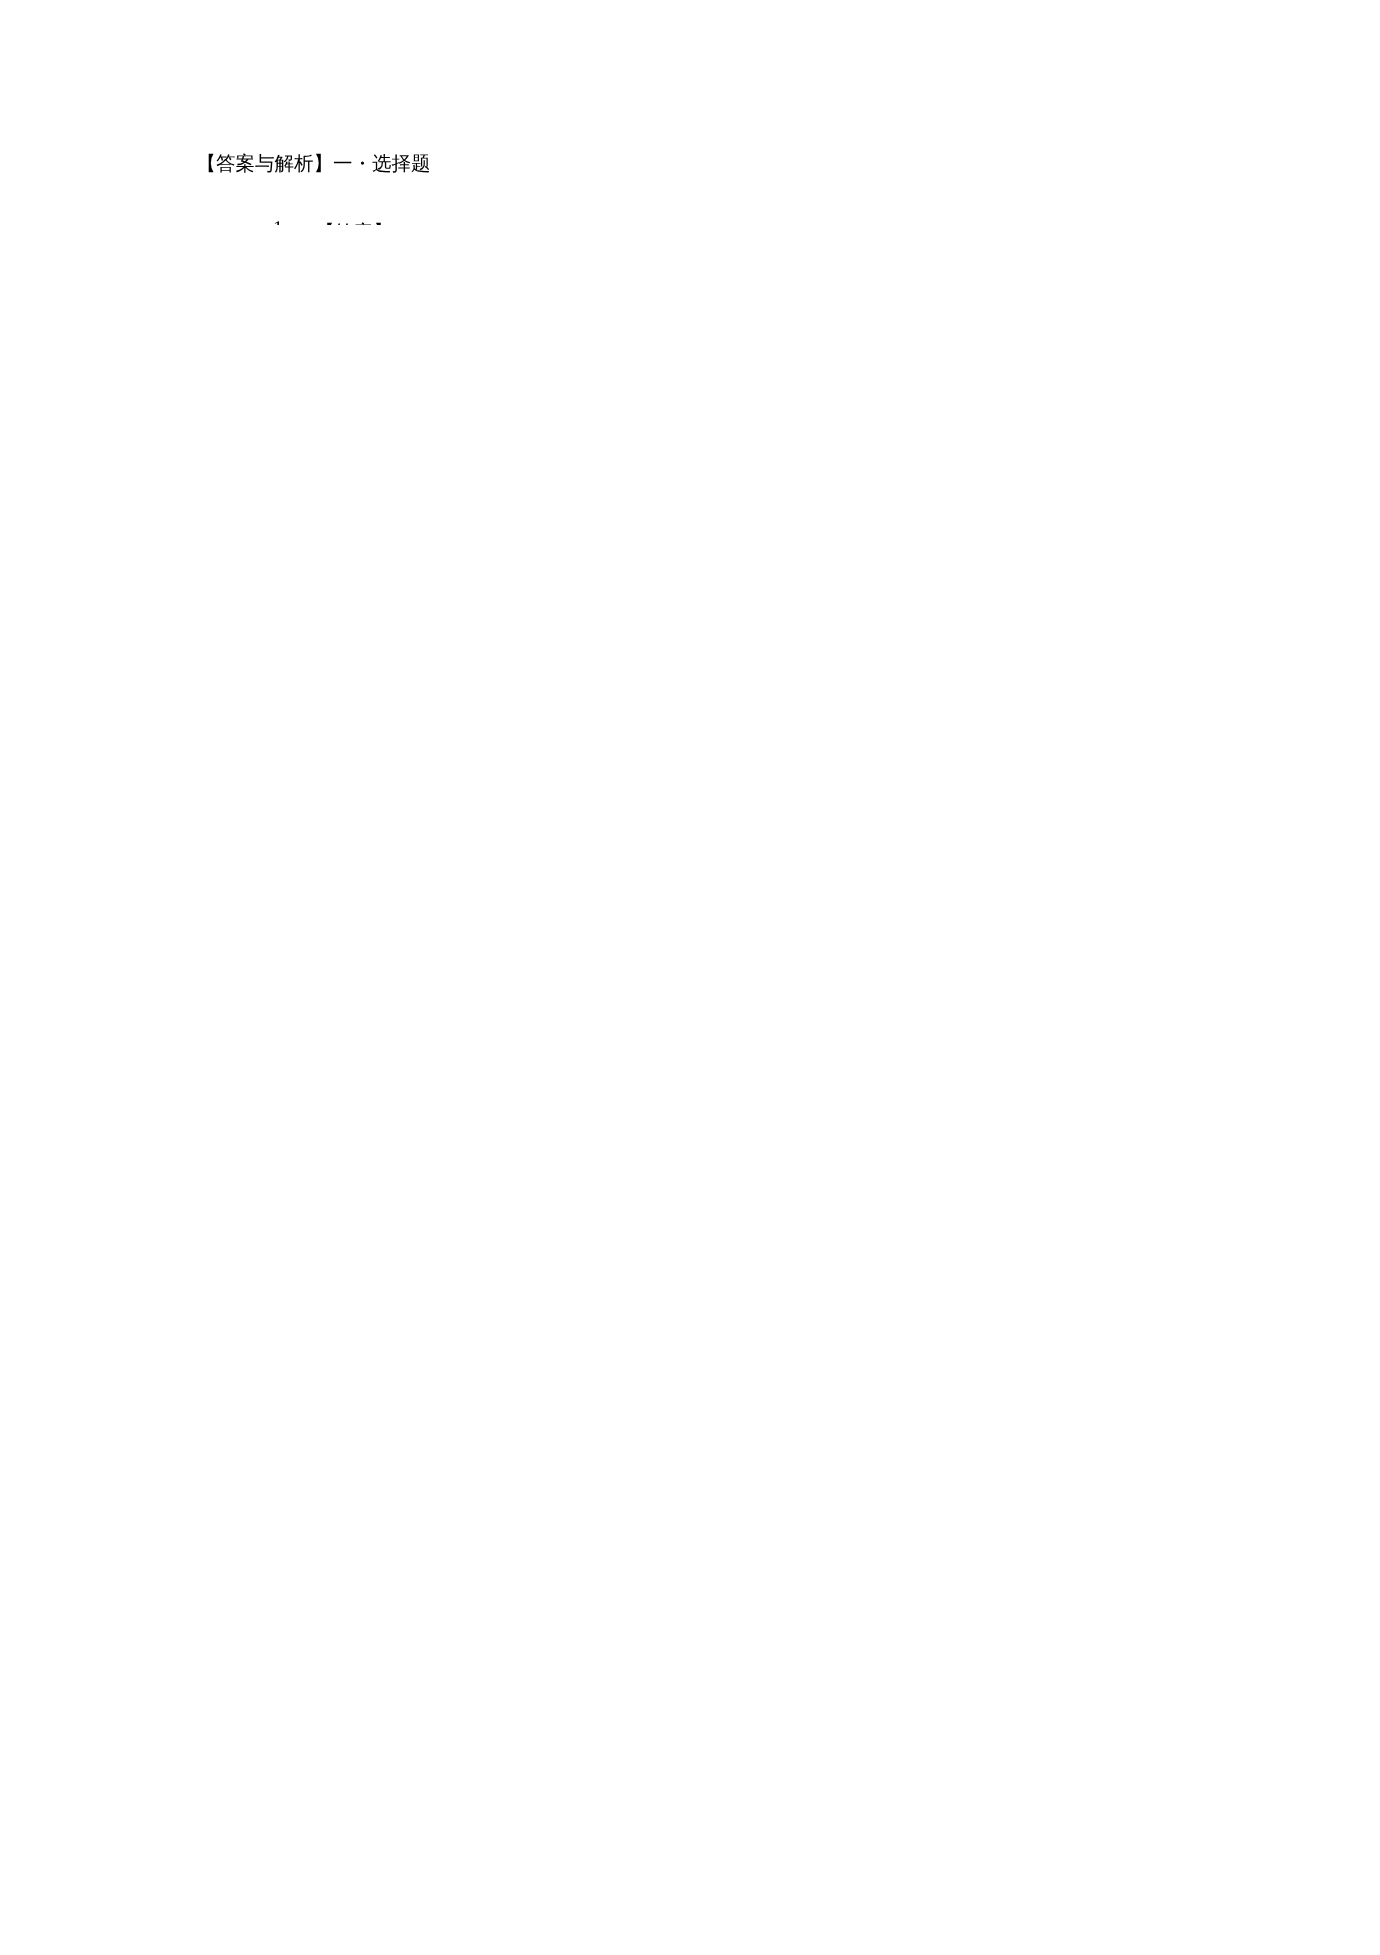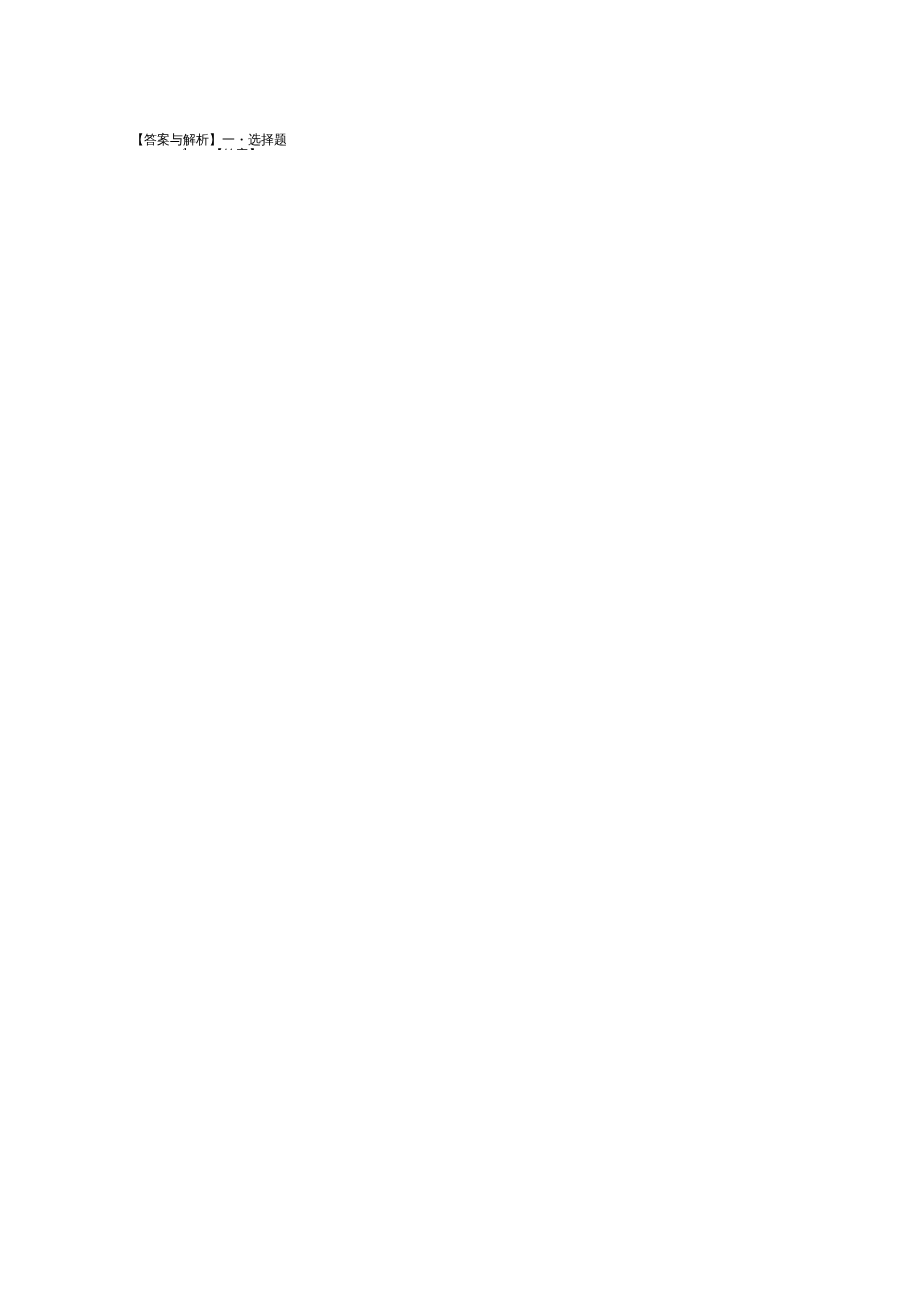--- a/index.html
+++ b/index.html
@@ -39,21 +39,21 @@
     .diagram svg {
       width: 100%;
       height: 100%;
     }
   </style>
 </head>
 <body>
 
 <div class="content">
 
-  <div class="line" style="left:131px; top:128px;">【答案与解析】一・选择题</div>
+  <div class="line" style="left:131px; top:97px;">【答案与解析】一・选择题</div>
 
   <div class="line" style="left:182px; top:140px;">1.</div>
   <div class="line" style="left:210px; top:143px;">【答案】C</div>
 
   <div class="line" style="left:0px; top:165px;">2.</div>
   <div class="line" style="left:210px; top:163px;">【答案】A</div>
   <div class="line" style="left:210px; top:196px;">|解析】根据三边对应成比例，可以确定丁丁</div>
   <div class="line" style="left:500px; top:190px;">1筋第三边</div>
   <div class="line" style="left:570px; top:196px; font-size:12px;">匚，所以第三边是卫</div>
 

